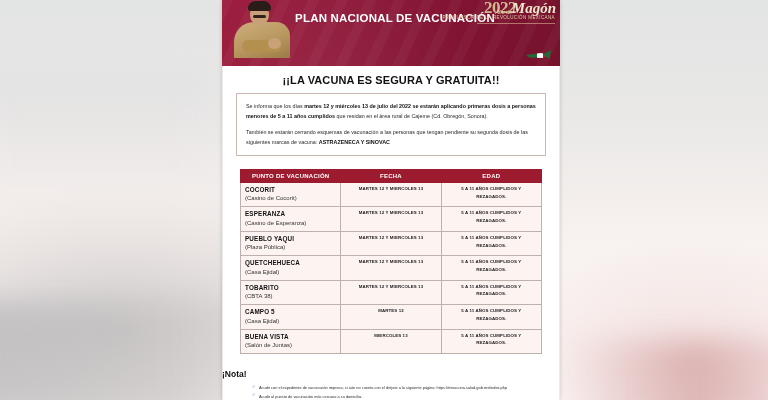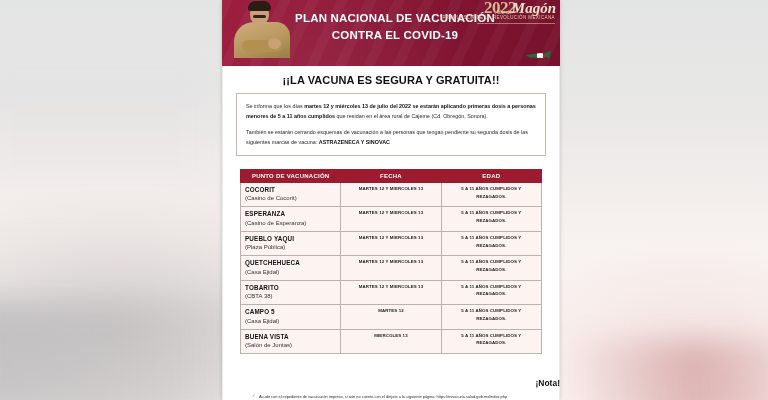--- a/index.html
+++ b/index.html
@@ -173,22 +173,22 @@
   .pl-sub {
     display: block; font-size: 6px; color: #333; line-height: 1.5;
   }
   .cellsm {
     font-size: 4.4px; font-weight: bold; color: #1a1a1a; line-height: 1.75;
     letter-spacing: .1px;
   }
 
   
   .nota-title {
-    text-align: right; font-size: 8.5px; font-weight: bold; color: #111;
-    margin: 24px 0 5px 0;
+    text-align: left; font-size: 8.5px; font-weight: bold; color: #111;
+    margin: 15px 0 5px 0;
   }
   ul.notes {
     margin: 0 24px 0 30px; padding: 0; list-style: none;
   }
   ul.notes li {
     position: relative;
     font-size: 3.9px; line-height: 1.85; color: #2b2b2b;
     padding-left: 7px; margin-bottom: 1.5px;
     text-align: left;
   }
@@ -222,21 +222,20 @@
         <div class="body"></div>
         <div class="arm"></div>
         <div class="head"></div>
         <div class="hair"></div>
         <div class="mous"></div>
         <div class="hand"></div>
       </div>
 
       <h1>
         <span>PLAN NACIONAL DE VACUNACIÓN</span>
-        <span class="l2">CONTRA EL COVID-19</span>
       </h1>
 
       <div class="magon">
         <span class="yr">2022</span>
         <span class="ad">Año de</span>
         <span class="nm">Magón</span>
         <span class="rule"></span>
         <span class="sub">PRECURSOR DE LA REVOLUCIÓN MEXICANA</span>
       </div>
 

